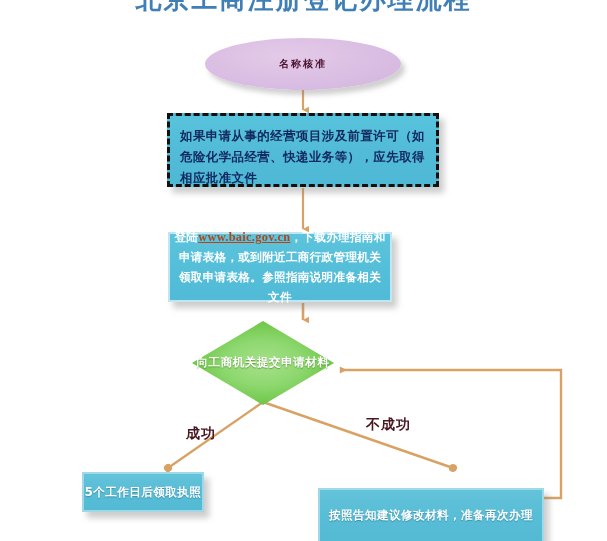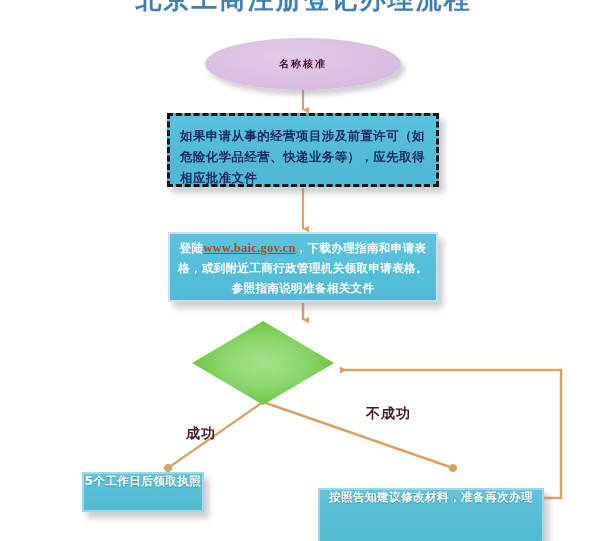--- a/index.html
+++ b/index.html
@@ -78,28 +78,28 @@
     line-height: 21px;
     letter-spacing: 0.5px;
     text-align: left;
   }
 
   
   #node-website {
     position: absolute;
     left: 168px;
     top: 232px;
-    width: 270px;
+    width: 224px;
     height: 70px;
     box-sizing: border-box;
     background: linear-gradient(180deg, #5cc4dc 0%, #55bed9 50%, #51bad6 100%);
     border: 2px solid #bfe6f1;
     box-shadow: 5px 6px 6px rgba(130,130,130,0.40);
     display: flex;
-    align-items: flex-end;
+    align-items: center;
     justify-content: center;
     padding: 2px 4px;
   }
   #node-website .txt {
     font-family: "DejaVu Sans", sans-serif;
     font-size: 11.6px;
     font-weight: bold;
     color: #ffffff;
     line-height: 20px;
     letter-spacing: 0.3px;
@@ -143,20 +143,21 @@
   }
 
   
   .endbox {
     position: absolute;
     box-sizing: border-box;
     background: linear-gradient(180deg, #63c3da 0%, #58bdd6 50%, #54b9d3 100%);
     border: 2px solid #9fd9e8;
     box-shadow: 5px 6px 6px rgba(130,130,130,0.40);
     display: flex;
+    align-items: center;
     justify-content: center;
     padding: 0 6px;
   }
   .endbox .txt {
     font-family: "DejaVu Sans", sans-serif;
     font-size: 11.6px;
     font-weight: bold;
     color: #ffffff;
     letter-spacing: 0.4px;
     white-space: nowrap;
@@ -170,21 +171,21 @@
     position: absolute;
     font-family: "DejaVu Sans", sans-serif;
     font-size: 14px;
     font-weight: bold;
     color: #4a1820;
     letter-spacing: 1px;
     white-space: nowrap;
     margin-top: 12px;
   }
   #label-success { left: 186px; top: 413px; }
-  #label-fail    { left: 366px; top: 393px; }
+  #label-fail    { left: 366px; top: 404px; }
 
   
   #connectors {
     position: absolute;
     left: 0; top: 0;
     width: 607px;
     height: 541px;
     pointer-events: none;
   }
 </style>
@@ -228,20 +229,21 @@
   <div id="node-pre-approval">
     <span class="txt">如果申请从事的经营项目涉及前置许可（如危险化学品经营、快递业务等），应先取得相应批准文件</span>
   </div>
 
   <div id="node-website">
     <span class="txt"><span>登陆</span><span class="url">www.baic.gov.cn</span><span>，下载办理指南和申请表格，或到附近工商行政管理机关领取申请表格。参照指南说明准备相关文件</span></span>
   </div>
 
   <div id="node-decision">
     <div class="dia"></div>
+    <div class="txt">向工商机关提交申请材料</div>
   </div>
 
   <div class="branch-label" id="label-success">成功</div>
   <div class="branch-label" id="label-fail">不成功</div>
 
   <div class="endbox" id="node-success-end">
     <span class="txt">5个工作日后领取执照</span>
   </div>
 
   <div class="endbox" id="node-retry-end">

